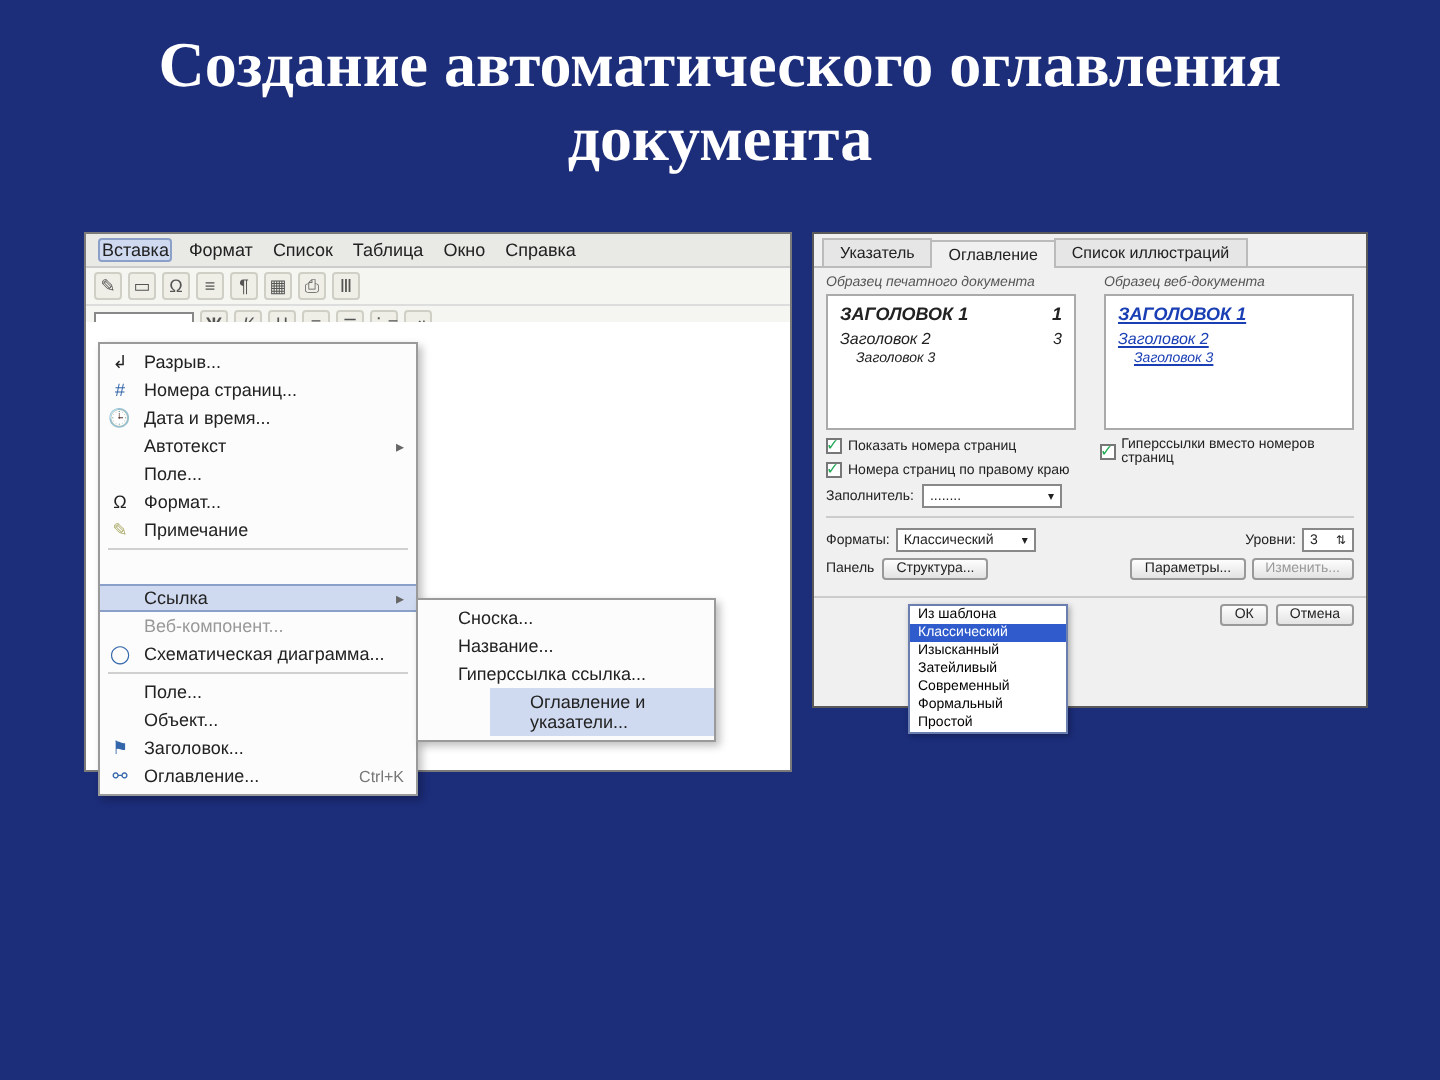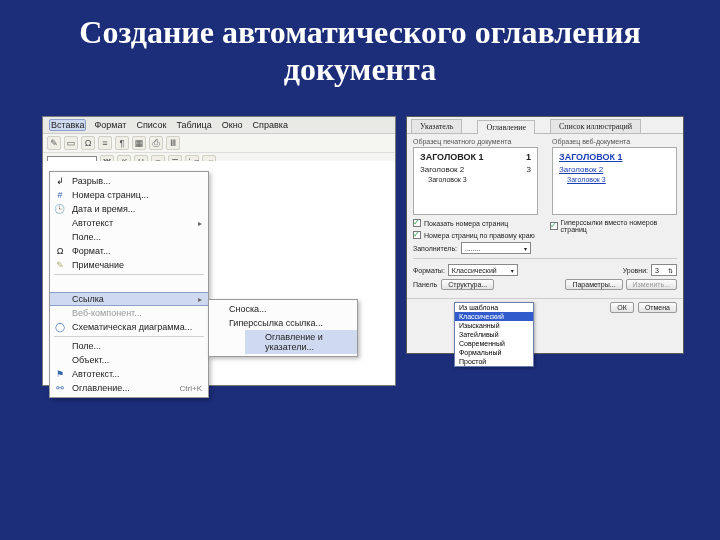--- a/index.html
+++ b/index.html
@@ -127,38 +127,37 @@
   .dlg-titlebar .close {
     margin-left: auto;
     width: 18px; height: 11px;
     background: #d04030;
     color: #fff;
     display: flex; align-items: center; justify-content: center;
     border-radius: 1px;
     font-size: 8px; font-weight: bold;
   }
   .dlg-tabs {
-    display: flex; gap: 16px;
+    display: flex; gap: 0;
     padding-left: 4px;
     border-bottom: 1px solid #bbb;
     font-size: 8px;
     background: #f0f0f0;
-    font-family: Liberation Serif, serif;
   }
   .dlg-tabs .tab {
     padding: 2px 8px;
     background: #e6e6e6;
     border: 1px solid #bbb;
     border-bottom: none;
     margin-right: -1px;
     margin-top: 2px;
   }
   .dlg-tabs .tab.active { background: #f0f0f0; position: relative; top: 1px; }
   .dlg-body { padding: 4px 6px; }
-  .preview-row { display: flex; gap: 14px; }
+  .preview-row { display: flex; gap: 14px; font-style: italic; }
   .preview-box {
     flex: 1;
     background: #fff;
     border: 1px solid #aaa;
     height: 68px;
     padding: 4px 6px;
     font-size: 8px;
     position: relative;
   }
   .pv-label { font-size: 7px; color: #555; margin-bottom: 2px; }
@@ -285,31 +284,32 @@
         </div>
       <div class="sep"></div>
       <div class="item">
           <span>Поле...</span>
         </div>
       <div class="item">
           <span>Объект...</span>
         </div>
       <div class="item">
           <span class="ico" style="color:#36a">⚑</span>
-          <span>Автотекст...</span>
+          <span>Заголовок...</span>
         </div>
       <div class="item">
           <span class="ico" style="color:#36a">⚯</span>
           <span>Оглавление...</span>
           <span class="shortcut">Ctrl+K</span>
         </div>
     </div>
 
     <div class="submenu">
       <div class="item">Сноска...</div>
+      <div class="item">Название...</div>
       <div class="item">Гиперссылка ссылка...</div>
       <div class="item hover">Оглавление и указатели...</div>
     </div>
 
   </div>
 </div>
 
 <div class="panel-right">
   <div class="dlg-tabs">
     <div class="tab">Указатель</div>

